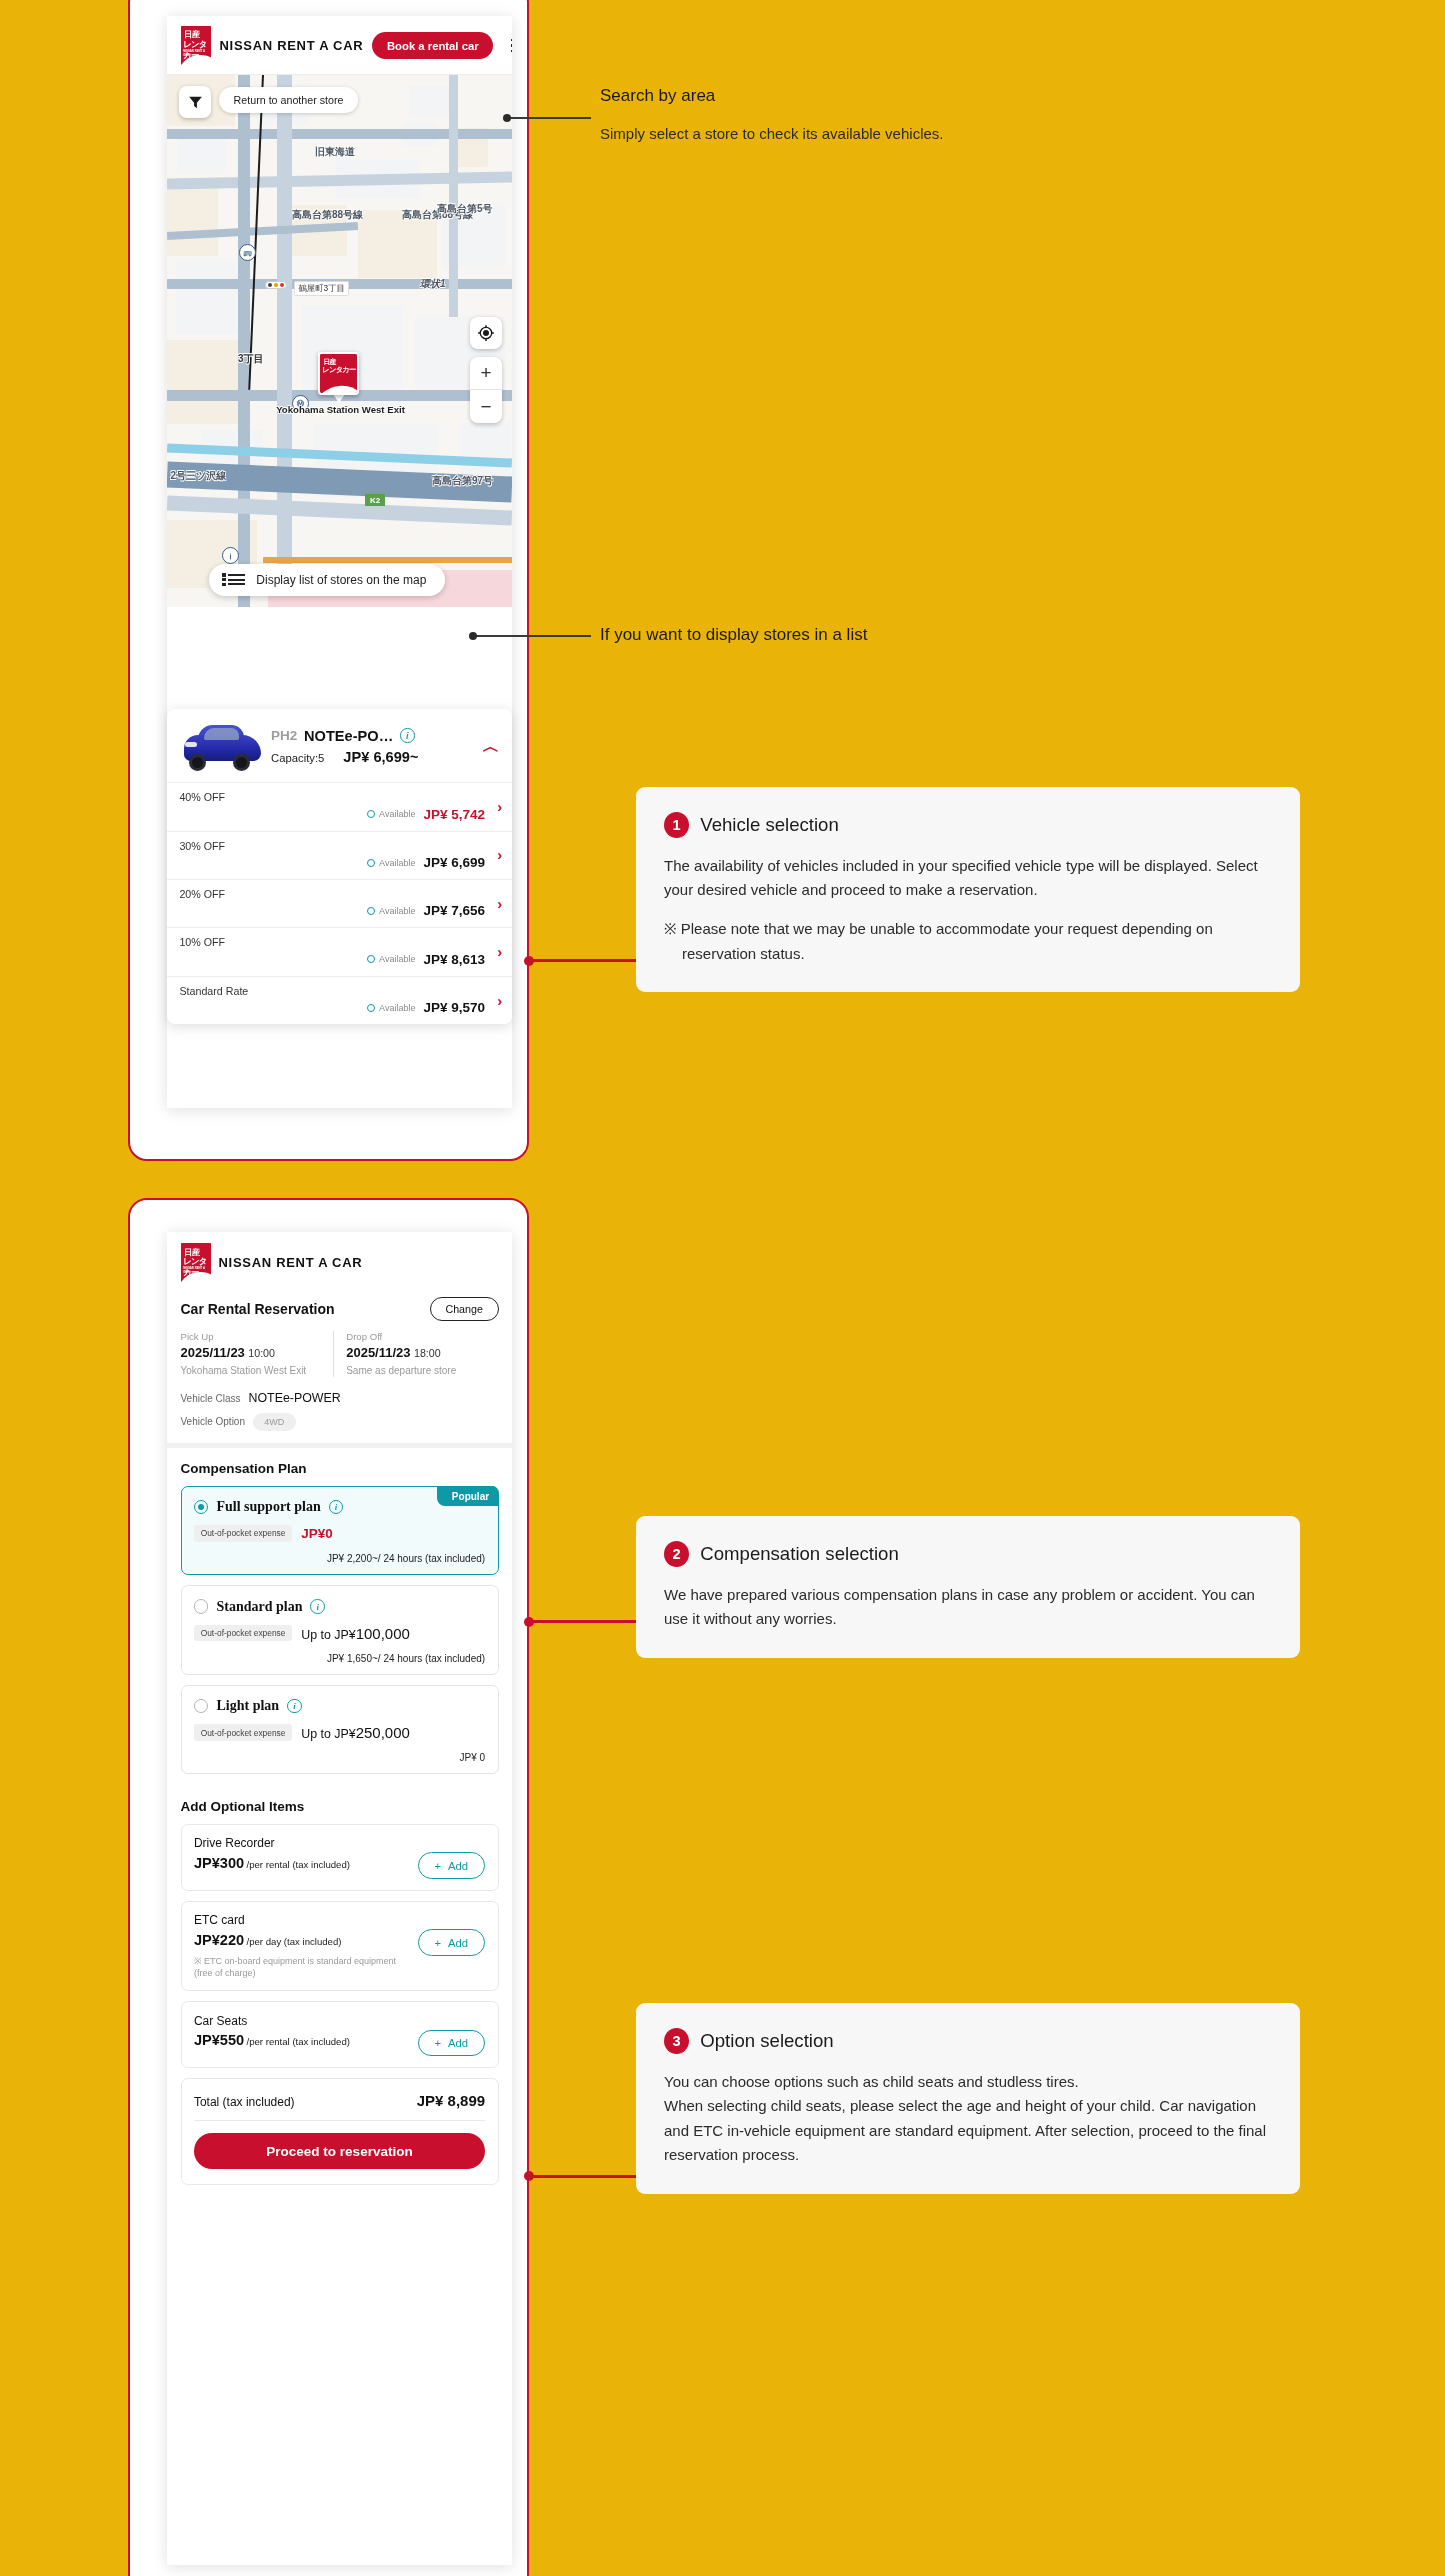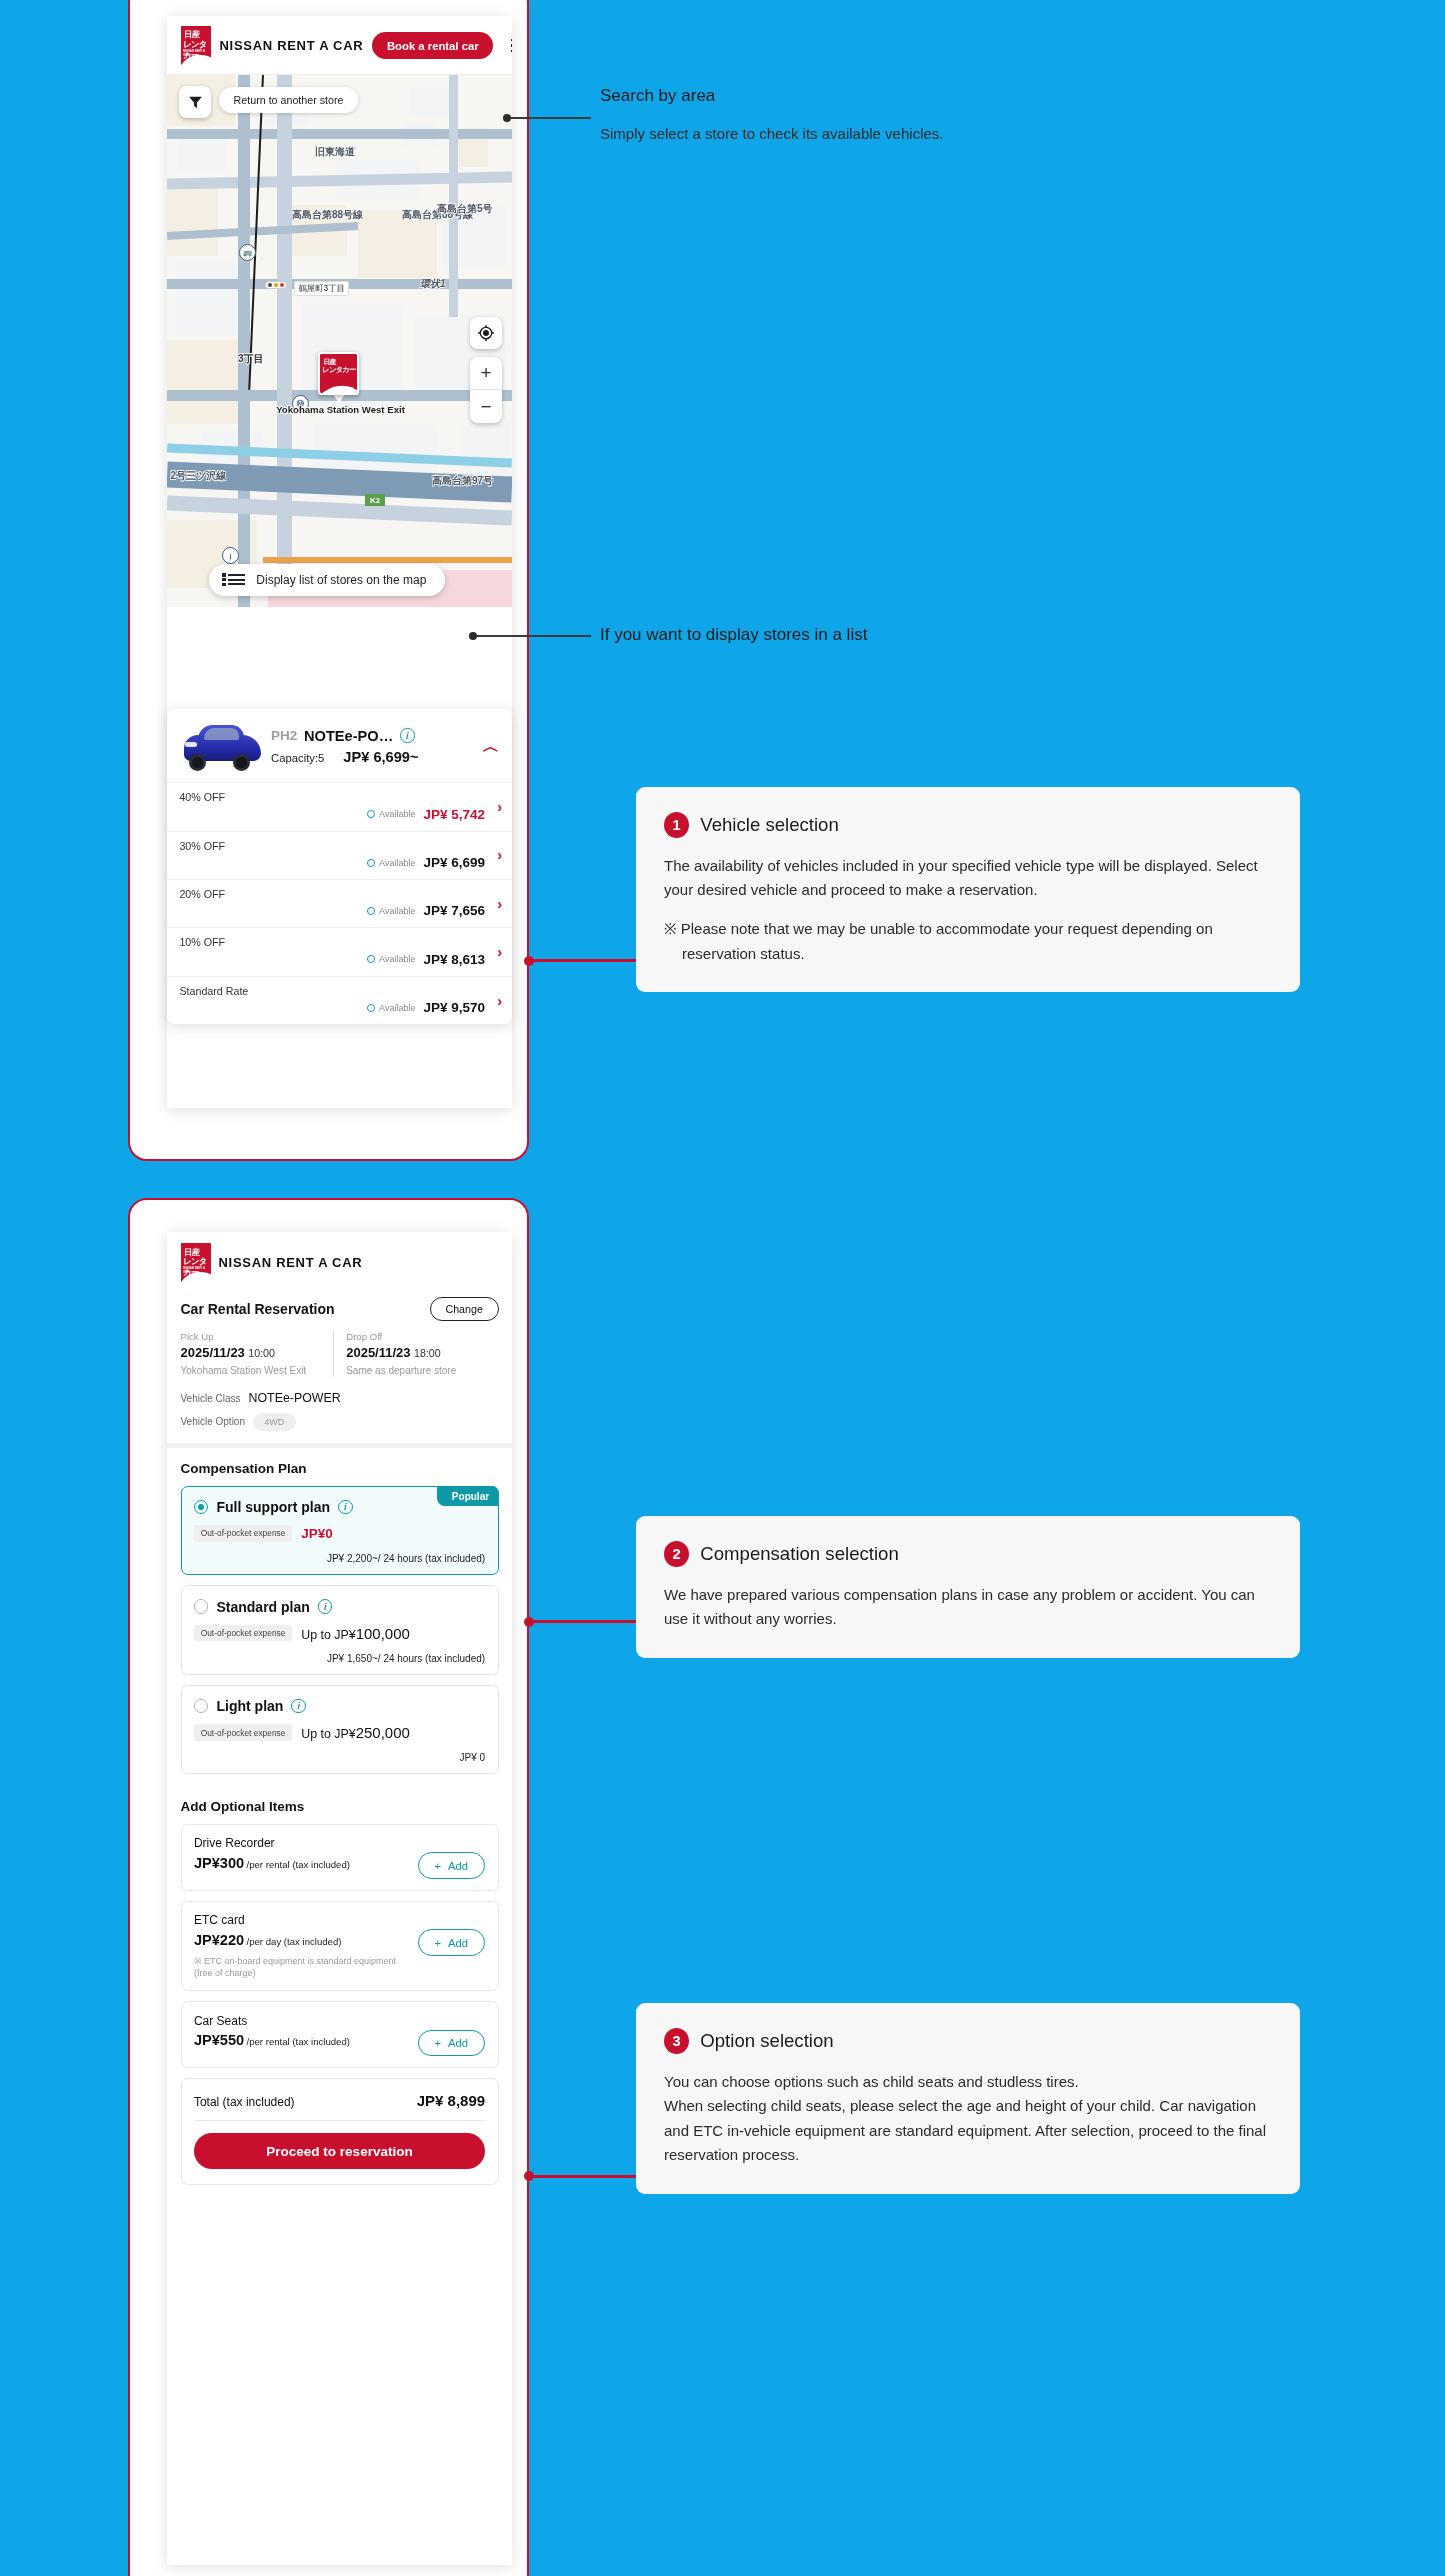--- a/index.html
+++ b/index.html
@@ -2,21 +2,21 @@
 <html style="font-size:9px"><head>
 <meta charset="utf-8">
 <style>
   * { box-sizing: border-box; margin: 0; padding: 0; }
   html, body {
     width: 1446px; height: 2576px;
     background: #ffffff;
     font-family: "Liberation Sans", sans-serif;
     -webkit-font-smoothing: antialiased;
   }
-  .page { position: relative; width: 1446px; height: 2576px; overflow: hidden; background:#0ea5e9; }
+  .page { position: relative; width: 1446px; height: 2576px; overflow: hidden; background:#eab308; }
 
   
   .frame {
     position: absolute;
     border: 2.8px solid #C8102E;
     border-radius: 19px;
     background: #ffffff;
   }
   #frame-1 { left: 128px; top: -16px; width: 401px; height: 1177px; }
   #frame-2 { left: 128px; top: 1198px; width: 401px; height: 1408px; }
@@ -245,21 +245,21 @@
   .plan-card {
     border: 0.8px solid #e4e4e4; border-radius: 6.8px;
     padding: 12.4px 12.4px 10px 12.4px; margin-bottom: 10px; position: relative; background:#fff;
   }
   .plan-card.selected { border: 1.4px solid #0d9aa6; background:#f2fbfc; }
   .popular-tag {
     position:absolute; right: -0.6px; top: -0.6px;
     background:#0d9aa6; color:#fff; font-size: 10px; font-weight:700;
     padding: 4.5px 9px 4.5px 14.6px; border-radius: 0 5.6px 0 8px;
   }
-  .plan-top { display:flex; align-items:center; gap:8px;}
+  .plan-top { display:flex; align-items:center; gap:8px;font-family:Liberation Serif, serif;}
   .radio { width: 14.6px; height:14.6px; border-radius:50%; border:1.4px solid #b5b5b5; flex:0 0 auto; position:relative;}
   .radio.on { border-color:#0d9aa6; }
   .radio.on::after { content:""; position:absolute; left:2.8px; top:2.8px; width:6.8px;height:6.8px;border-radius:50%;background:#0d9aa6;}
   .plan-name { font-size: 14px; font-weight:700; color:#111; }
   .plan-mid { display:flex; align-items:center; gap:9px; margin-top: 10px;}
   .oop-chip { background:#efefef; color:#444; font-size:8.4px; padding: 3.4px 6.8px; border-radius: 2.8px; white-space:nowrap;}
   .oop-val { font-size: 13.5px; font-weight:700; color:#C8102E; }
   .oop-val.dark { color:#111; font-weight:400; font-size: 12.4px;}
   .oop-val.dark b { font-size: 15px; font-weight:400;}
   .plan-foot { text-align:right; font-size: 10px; color:#222; margin-top: 11.3px;}

